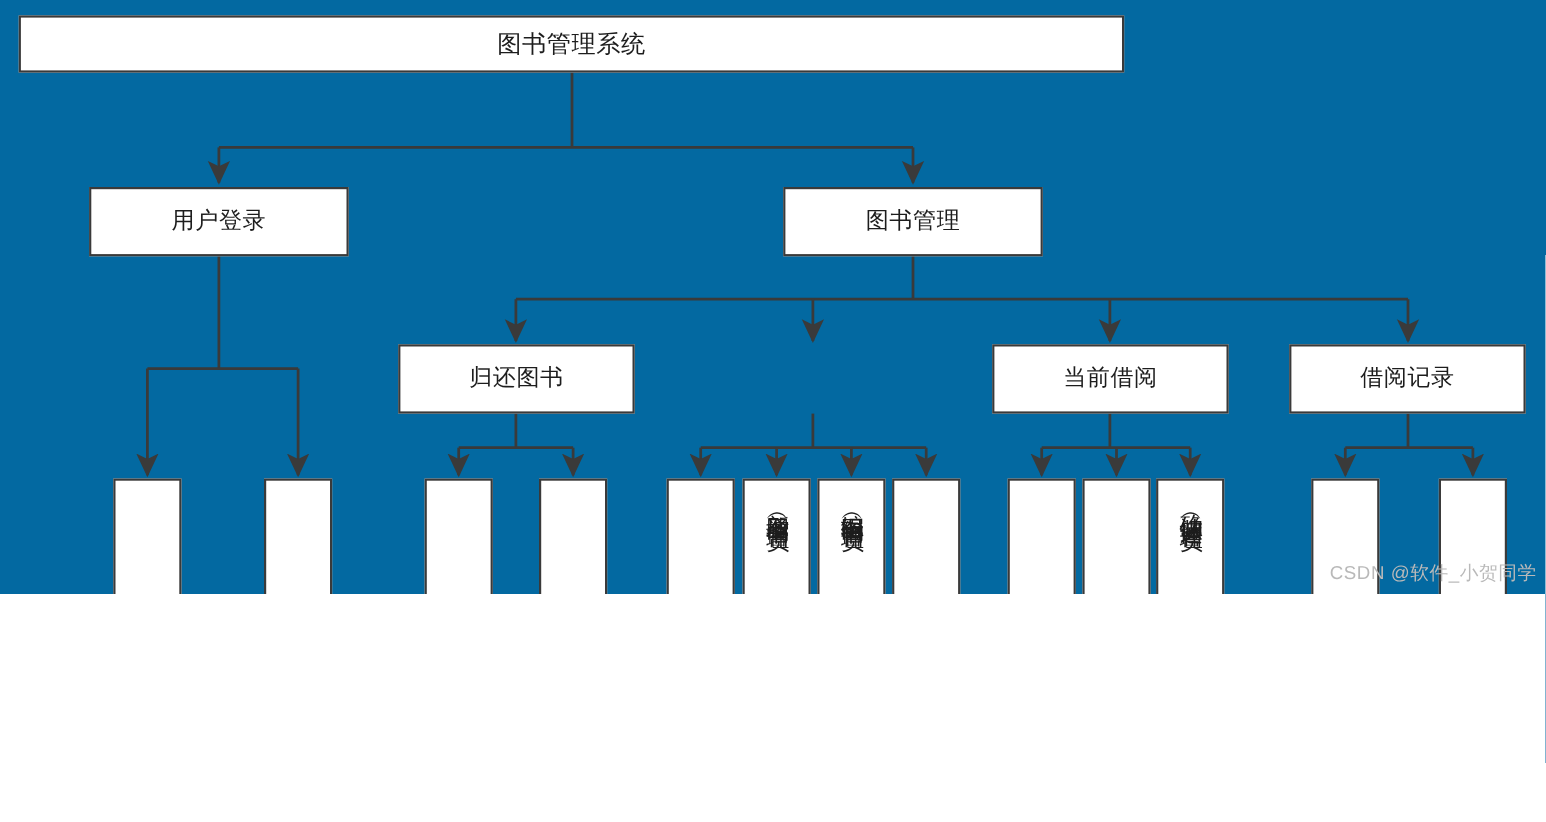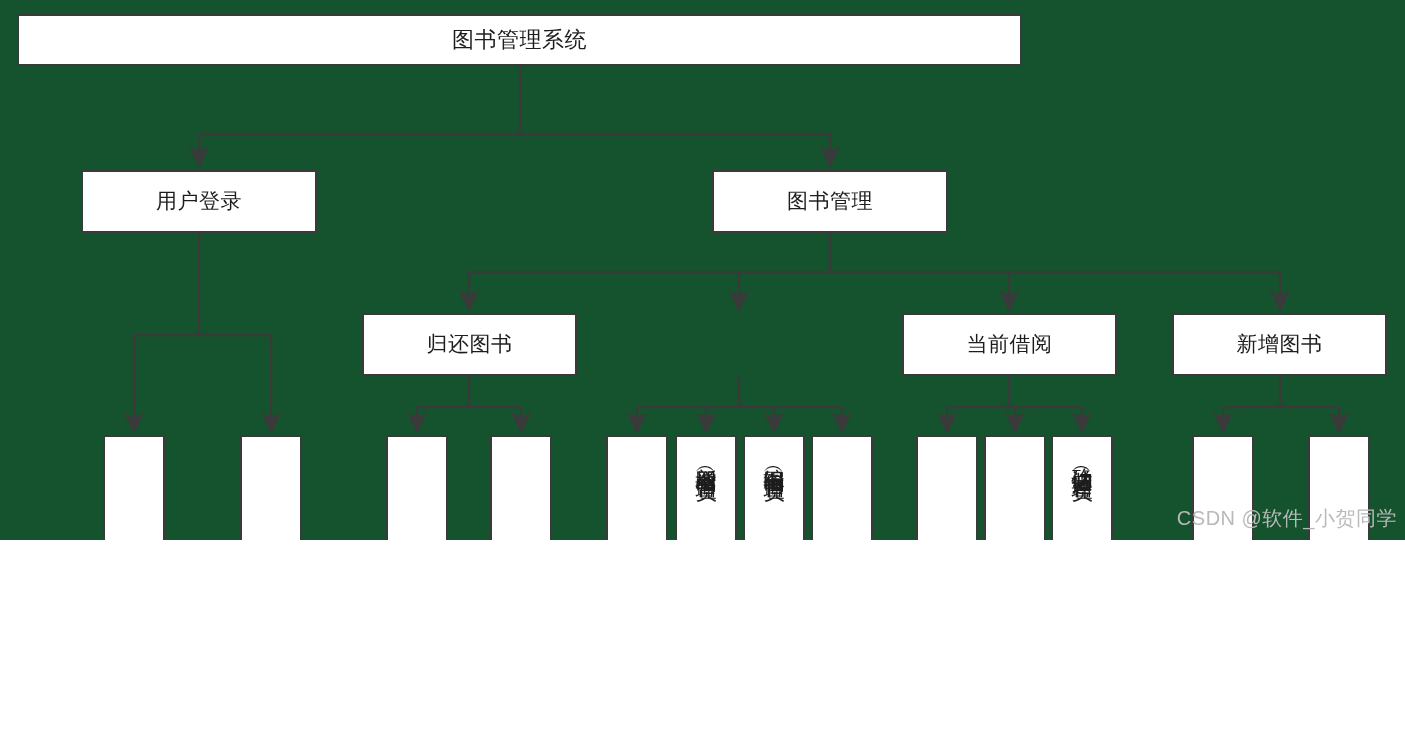--- a/index.html
+++ b/index.html
@@ -8,21 +8,21 @@
     padding: 0;
     background: #ffffff;
   }
   body {
     font-family: "Liberation Sans", "DejaVu Sans", sans-serif;
   }
   #canvas {
     position: relative;
     width: 1405px;
     height: 540px;
-    background: #14532d;
+    background: #0369a1;
     overflow: hidden;
     text-decoration: underline;
   }
   #wires {
     position: absolute;
     left: 0;
     top: 0;
     width: 1405px;
     height: 747px;
     pointer-events: none;
@@ -71,21 +71,21 @@
     margin-bottom: auto;
   }
   .node.vert.center {
     align-items: center;
     padding-top: 0;
   }
   .watermark {
     position: absolute;
     right: 8px;
     bottom: 8px;
-    font-size: 20px;
+    font-size: 17px;
     color: #b9b9b9;
     letter-spacing: 0.5px;
     z-index: 3;
     white-space: nowrap;
   }
 </style>
 </head>
 <body>
 
 <div id="canvas">
@@ -153,21 +153,21 @@
     <span class="label">图书管理</span>
   </div>
 
   <div class="node horiz" style="left:362px; top:313px; width:215px; height:63px;">
     <span class="label">归还图书</span>
   </div>
   <div class="node horiz" style="left:902px; top:313px; width:215px; height:63px;">
     <span class="label">当前借阅</span>
   </div>
   <div class="node horiz" style="left:1172px; top:313px; width:215px; height:63px;">
-    <span class="label">新增图书</span>
+    <span class="label">借阅记录</span>
   </div>
 
   <div class="node vert center" style="left:103px; top:435px; width:62px; height:305px;">
     <span class="label">用户登录</span>
   </div>
   <div class="node vert center" style="left:240px; top:435px; width:62px; height:305px;">
     <span class="label">注销登录</span>
   </div>
 
   <div class="node vert center" style="left:386px; top:435px; width:62px; height:305px;">

